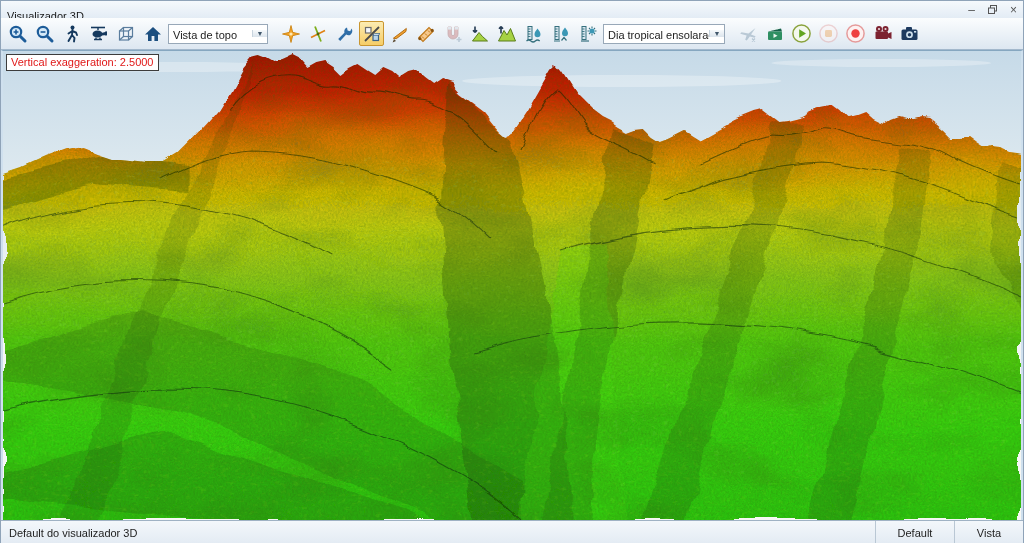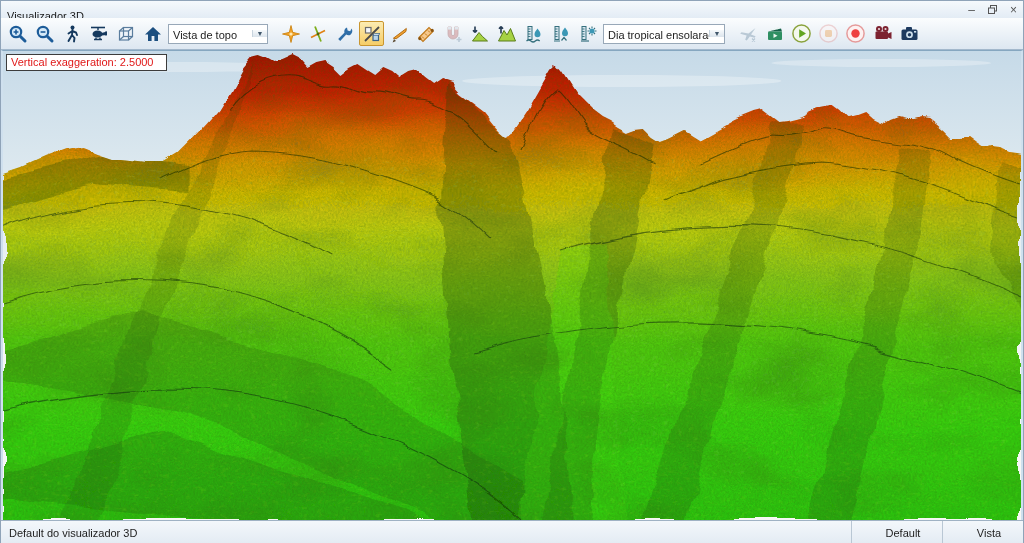--- a/index.html
+++ b/index.html
@@ -13,24 +13,24 @@
   .tb{flex:none;width:25px;height:25px;margin:0 1px;padding:0;background:transparent;border:1px solid transparent;display:flex;align-items:center;justify-content:center;}
   .tb.selected{background:linear-gradient(#fcecb2,#f6cd67);border:1px solid #c9952f;border-radius:2px;}
   .tb.disabled{opacity:.45;}
   .gap{width:7px;flex:none;}
   .dd{box-sizing:border-box;height:20px;width:100px;margin:0 2px;background:#fff;border:1px solid #98a8b8;display:flex;align-items:center;}
   .dd.wide{width:122px;}
   .dd .txt{flex:1;padding:2px 4px 0 4px;white-space:nowrap;overflow:hidden;}
   .dd .arrow{width:14px;flex:none;border-left:1px solid #c8d4de;background:linear-gradient(#f7fafc,#dbe4ec);display:flex;align-items:center;justify-content:center;font-size:7px;color:#41576b;}
   .viewport{position:relative;flex:none;height:470px;border-left:2px solid #cfe0ee;border-right:2px solid #cfe0ee;border-top:1px solid #86a7c0;box-sizing:border-box;background:#e8f0f4;overflow:hidden;}
   svg.scene{display:block;width:100%;height:100%;}
-  .vex{position:absolute;top:3px;left:3px;background:#fff;border:1px solid #3c3c3c;color:#e01818;padding:1px 12px 2px 4px;font-size:11px;}
+  .vex{position:absolute;top:3px;left:3px;background:#fff;border:1px solid #3c3c3c;color:#e01818;padding:1px 4px 2px 4px;font-size:11px;}
   .statusbar{height:23px;flex:none;border-top:1px solid #9fb2c4;background:linear-gradient(#f3f7fb,#e3ebf3);display:flex;align-items:stretch;}
   .sb-status{flex:1;display:flex;align-items:center;padding:0 8px;}
-  .sb-cell{border-left:1px solid #b9c7d4;display:flex;align-items:center;justify-content:center;padding-left:12px;}
+  .sb-cell{border-left:1px solid #b9c7d4;display:flex;align-items:center;justify-content:center;}
   .sb-default{width:78px;}
   .sb-view{width:68px;}
   .ti{display:block;}
 </style>
 </head>
 <body>
 
 <div class="window">
 
   <div class="titlebar">

